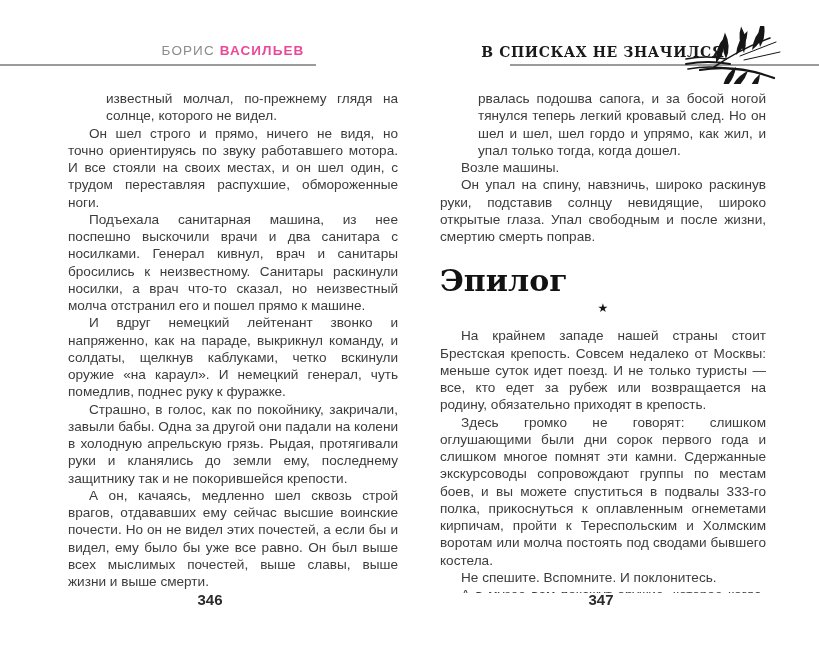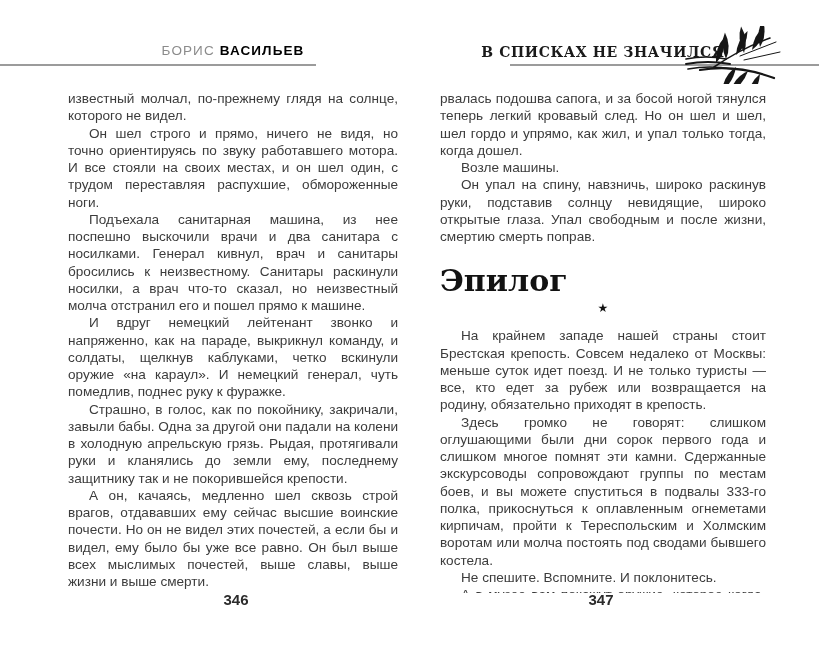--- a/index.html
+++ b/index.html
@@ -8,54 +8,54 @@
     width:819px;height:662px;position:relative;overflow:hidden;
     background:#ffffff;color:#3c3c3c;
     font-family:"Liberation Sans",sans-serif;
   }
   
   .hdr-left{
     position:absolute;left:68px;top:43px;width:330px;text-align:center;
     font-size:13.5px;letter-spacing:1.1px;white-space:nowrap;
   }
   .hdr-left .muted{color:#8b8b8b;font-weight:400;margin-top:9px;}
-  .hdr-left .strong{color:#000000;font-weight:700;margin-left:5px;}
+  .hdr-left .strong{color:#ec4899;font-weight:700;margin-left:5px;}
   .hdr-right{
     position:absolute;left:440px;top:44px;width:326px;text-align:center;
     font-family:"DejaVu Serif",serif;font-weight:700;font-size:14px;
     letter-spacing:0.6px;color:#1a1a1a;white-space:nowrap;
   }
   .rule{position:absolute;top:64px;height:2px;background:#9b9b9b;}
   .rule-left{left:0;width:316px;}
   .rule-right{left:510px;width:309px;}
   .laurel{position:absolute;left:684px;top:26px;width:106px;height:58px;}
   
   .col{
     position:absolute;top:90px;height:503px;overflow:hidden;
     text-align:justify;font-size:13.6px;line-height:17.25px;
   }
   .col-left{left:68px;width:330px;}
   .col-right{left:440px;width:326px;}
   .col p{margin:0;text-indent:21px;}
-  .col p.cont{text-indent:0;}
+  .col p.cont{text-indent:0;margin-left:38px;}
   
   .epilogue-title{
     font-family:"DejaVu Serif",serif;font-weight:700;font-size:30px;
     line-height:34px;color:#121212;text-align:left;margin:19px 0 3px 0;
   }
   .section-star{
     text-align:center;font-size:12px;line-height:14px;color:#121212;
     margin:0 0 12px 0;
   }
   
   .pagenum{
     position:absolute;top:591px;width:330px;text-align:center;
     font-weight:700;font-size:15px;color:#2b2b2b;
   }
-  .pagenum-left{left:71px;}
+  .pagenum-left{left:45px;}
   .pagenum-right{left:436px;}
 </style>
 </head>
 <body>
 
 <div>
 
   <div class="hdr-left">
     <span class="muted">БОРИС</span><span class="strong">ВАСИЛЬЕВ</span>
   </div>

